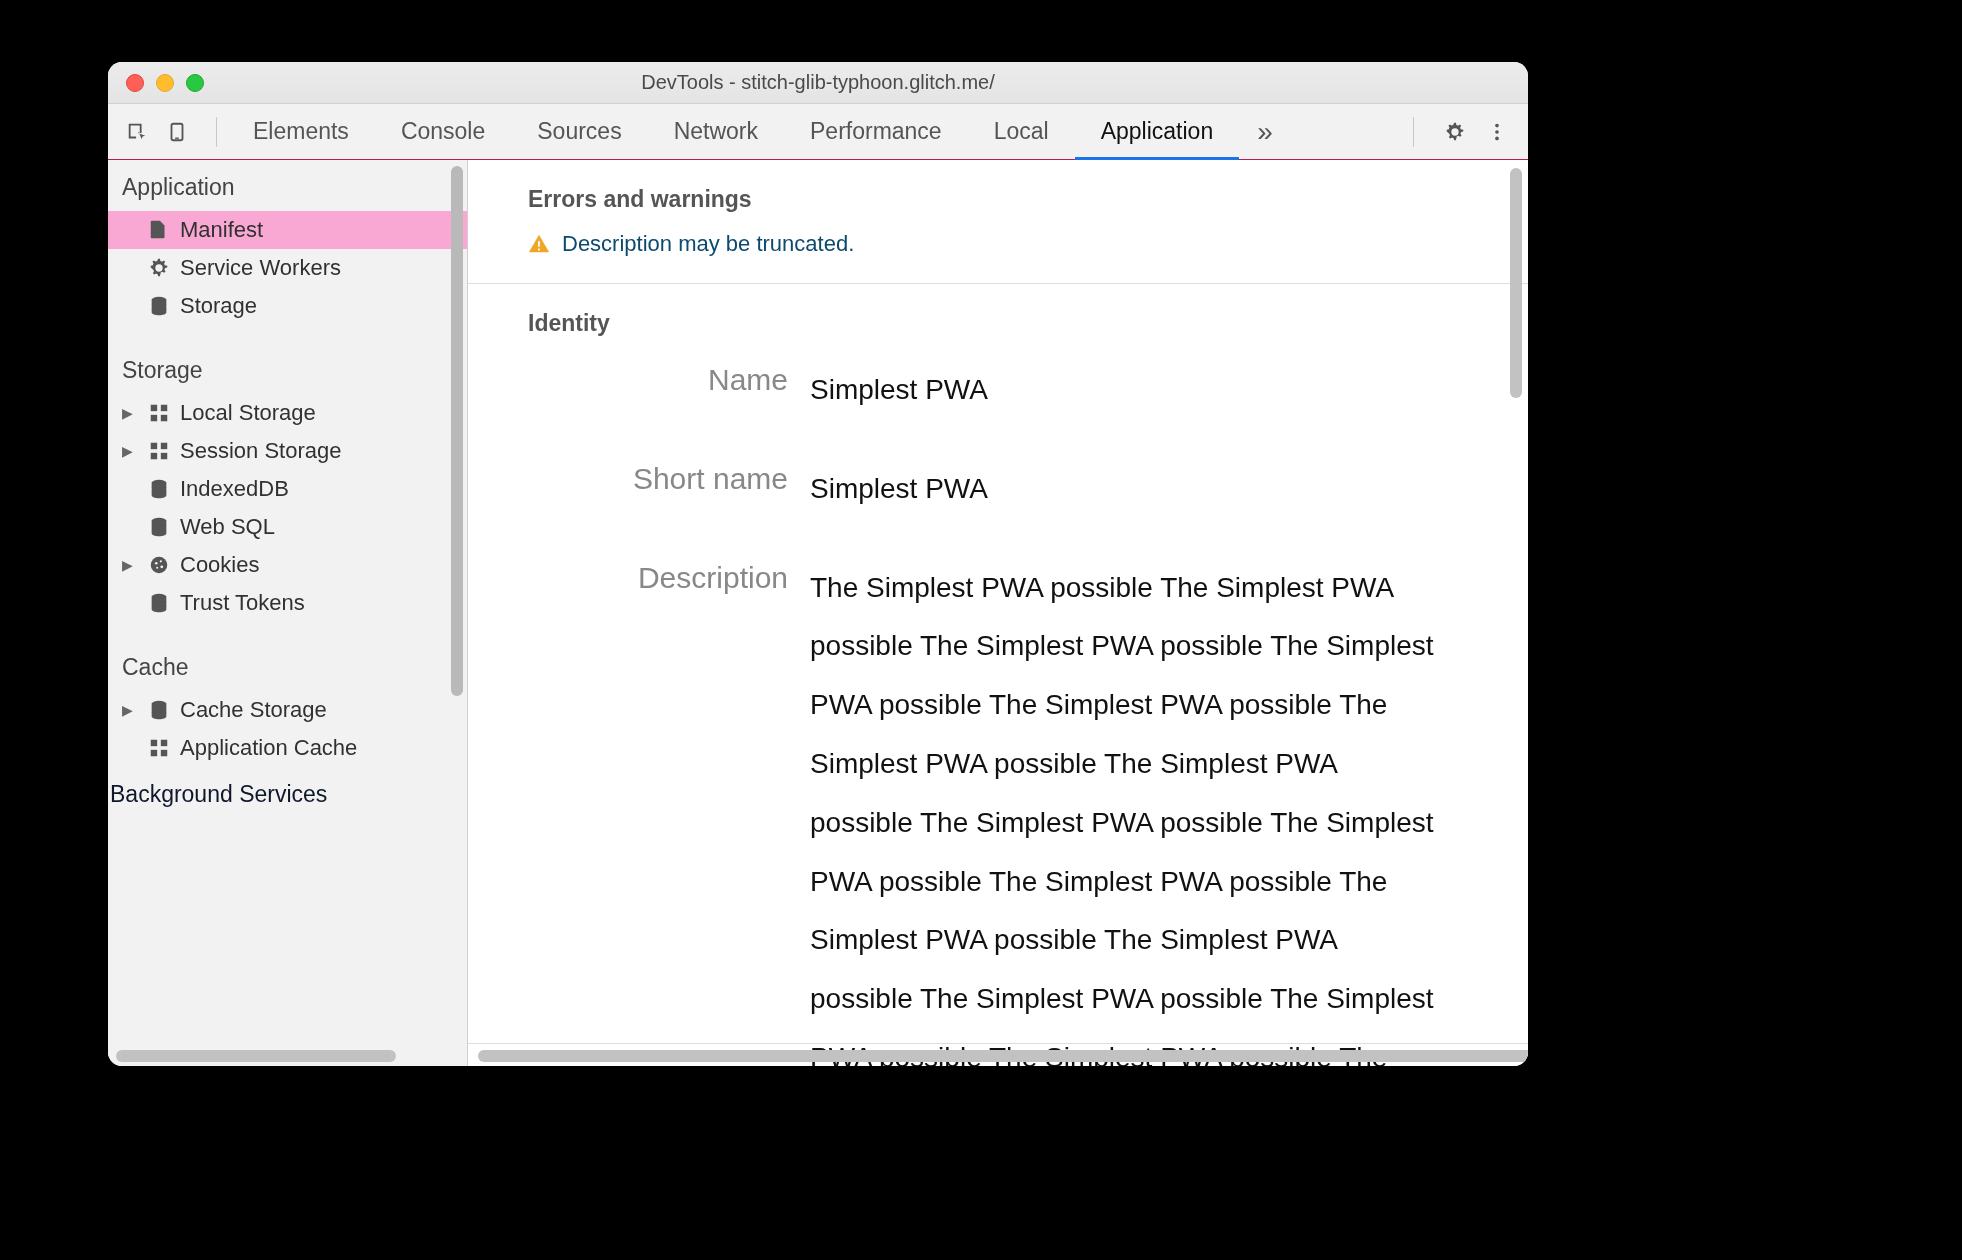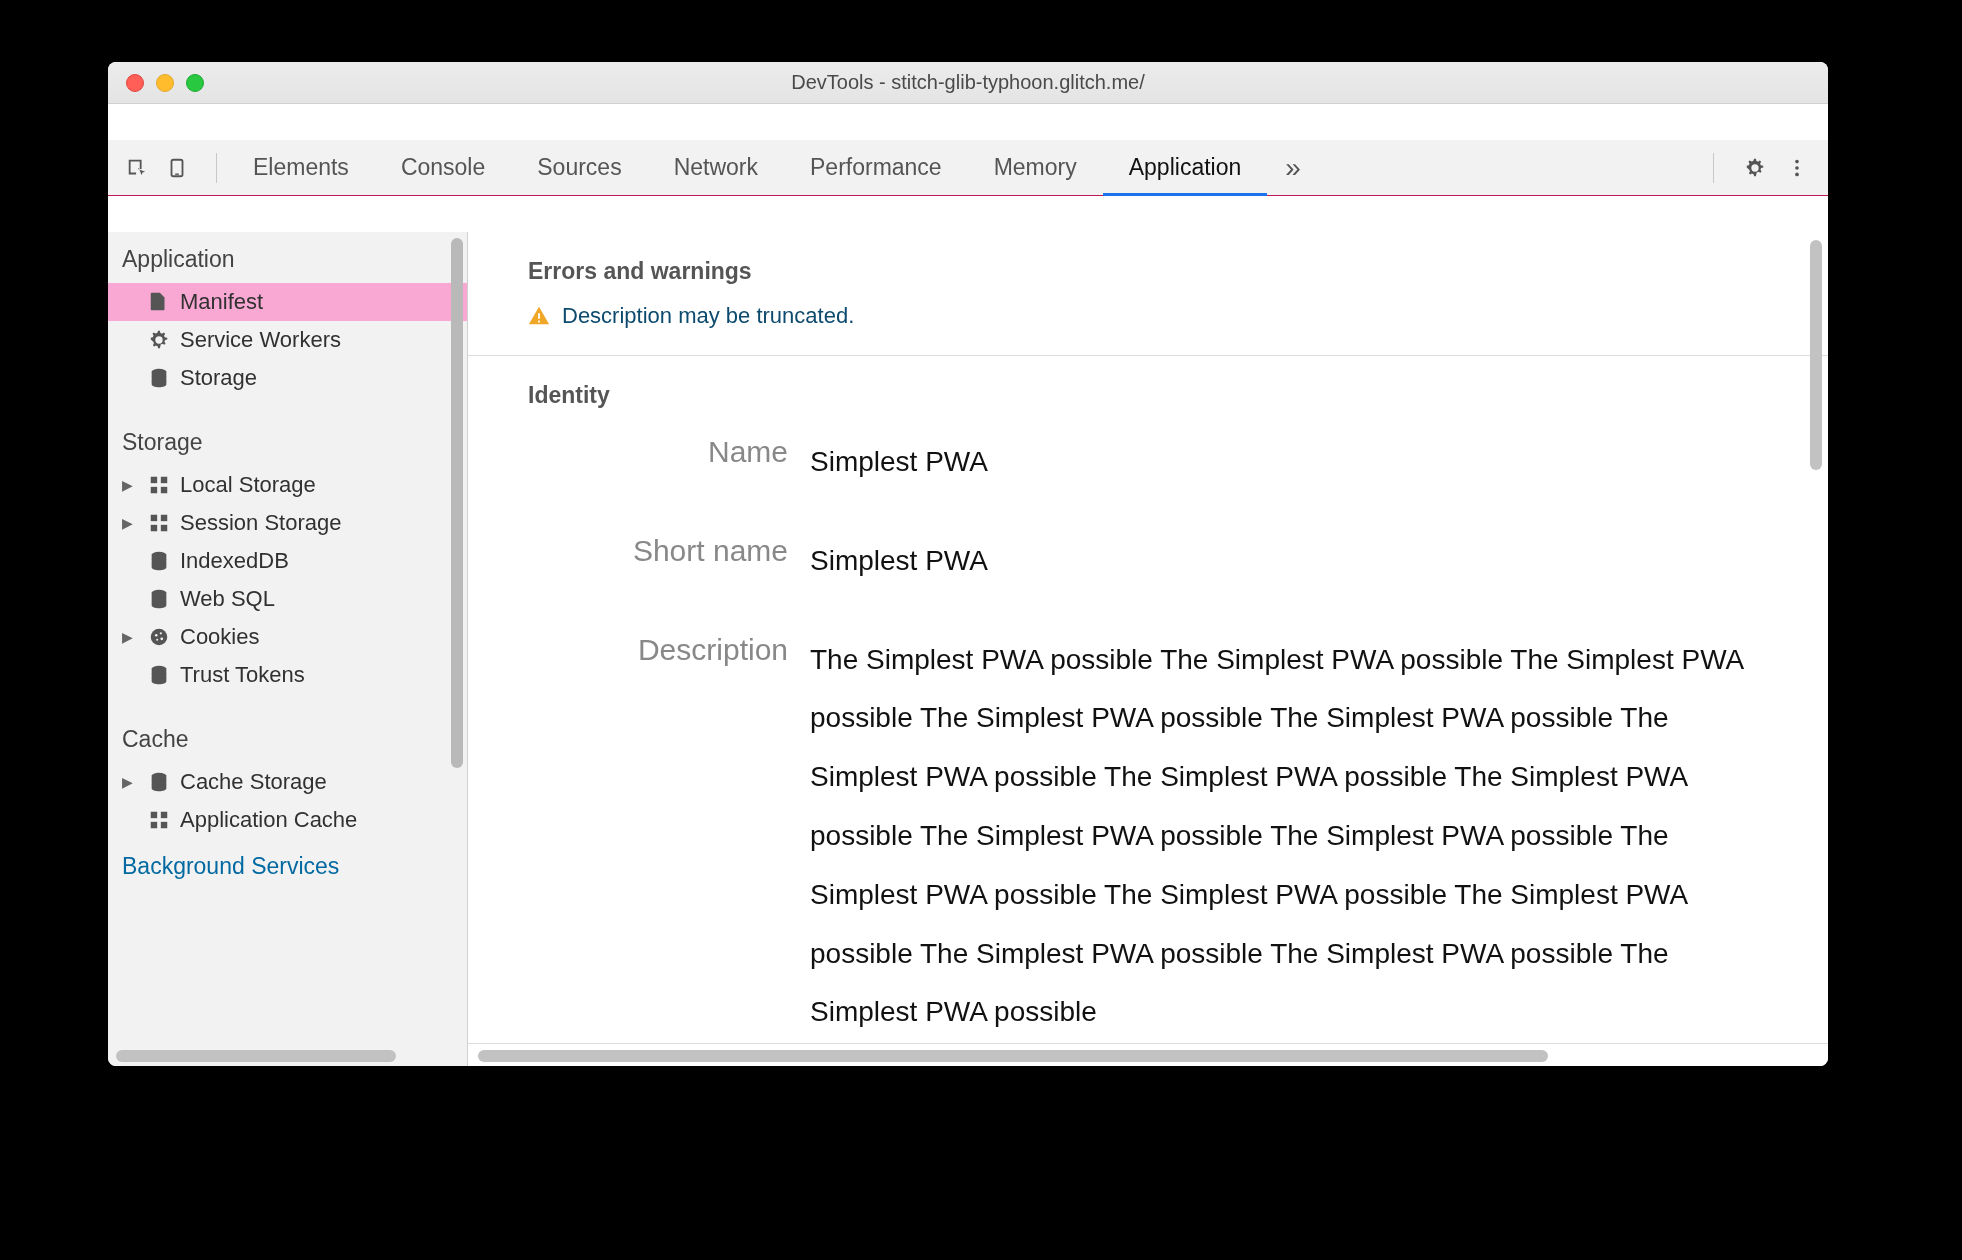--- a/index.html
+++ b/index.html
@@ -9,29 +9,28 @@
     height: 1260px;
     font-family: -apple-system, BlinkMacSystemFont, "Segoe UI", Helvetica, Arial, sans-serif;
     font-size: 23px;
     color: #333;
     overflow: hidden;
   }
   .window {
     position: absolute;
     left: 108px;
     top: 62px;
-    width: 1720px;
+    width: 1420px;
     height: 1004px;
     background: #fff;
-    border-radius: 8px;
+    border-radius: 14px;
     box-shadow: 0 30px 80px rgba(0,0,0,0.6);
     overflow: hidden;
     display: flex;
     flex-direction: column;
-    gap: 36px;
   }
   
   .titlebar {
     height: 42px;
     background: linear-gradient(#ececec,#e4e4e4);
     border-bottom: 1px solid #d0d0d0;
     display: flex;
     align-items: center;
     position: relative;
   }
@@ -148,22 +147,22 @@
   .icon svg { width:22px; height:22px; }
   .sidebar-scrollthumb {
     position:absolute;
     top:6px; right:4px;
     width:12px;
     height:530px;
     background:#b9b9b9;
     border-radius:6px;
   }
   .sidebar .fade-item {
-    color:#0369a1;
-    padding: 14px 14px 0 14px;
+    color:#0f172a;
+    padding: 14px 14px 0 2px;
     font-size:23px;
   }
   .sidebar-hscroll {
     position:absolute;
     left:8px; bottom:4px;
     height:12px; width:280px;
     background:#c2c2c2;
     border-radius:6px;
   }
   
@@ -316,21 +315,21 @@
       <div class="tab">
           <span>Sources</span>
         </div>
       <div class="tab">
           <span>Network</span>
         </div>
       <div class="tab">
           <span>Performance</span>
         </div>
       <div class="tab">
-          <span>Memory</span>
+          <span>Local</span>
         </div>
       <div class="tab active">
           <span>Application</span>
         </div>
     </div>
     <div class="more">»</div>
     <div class="right-icons">
       <div class="divider"></div>
       <span class="icon gear">
           <svg viewBox="0 0 24 24">

